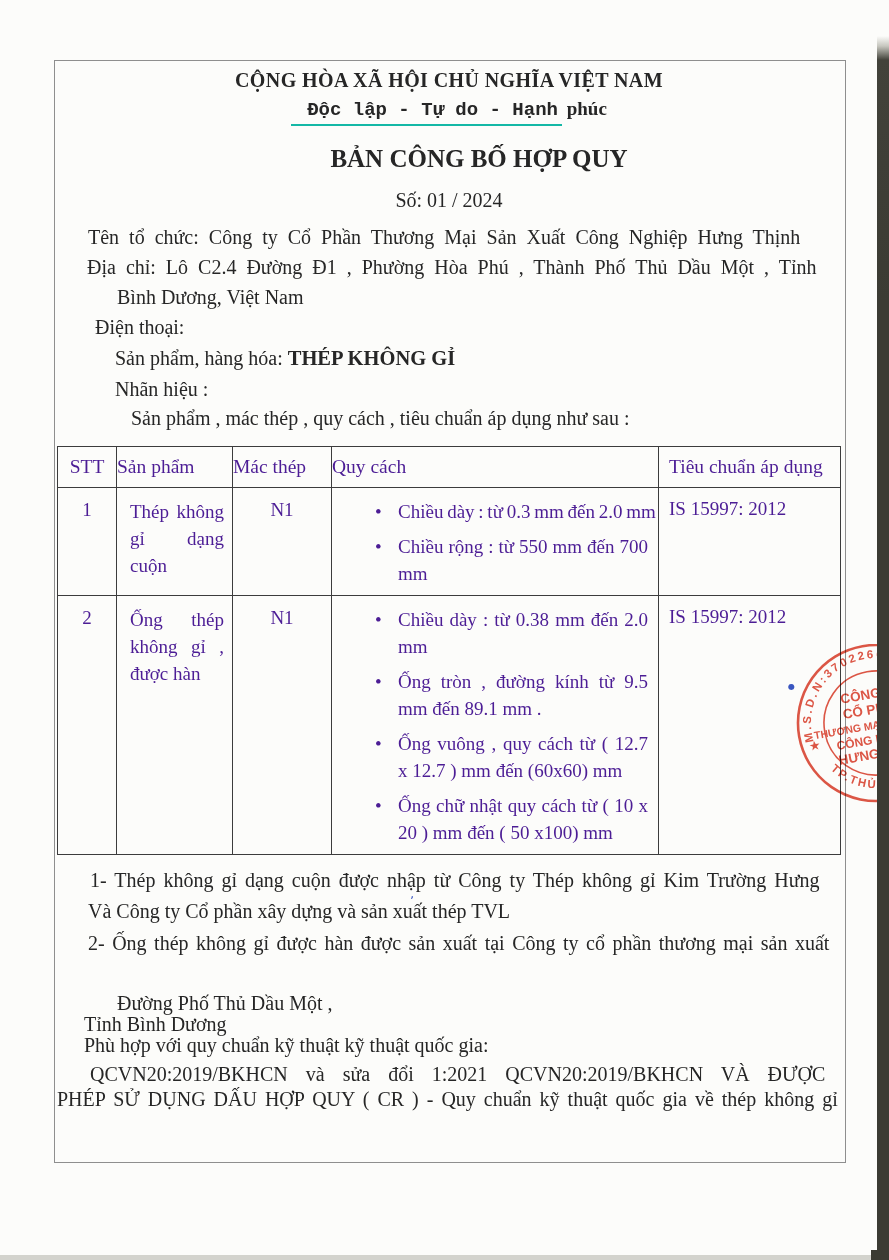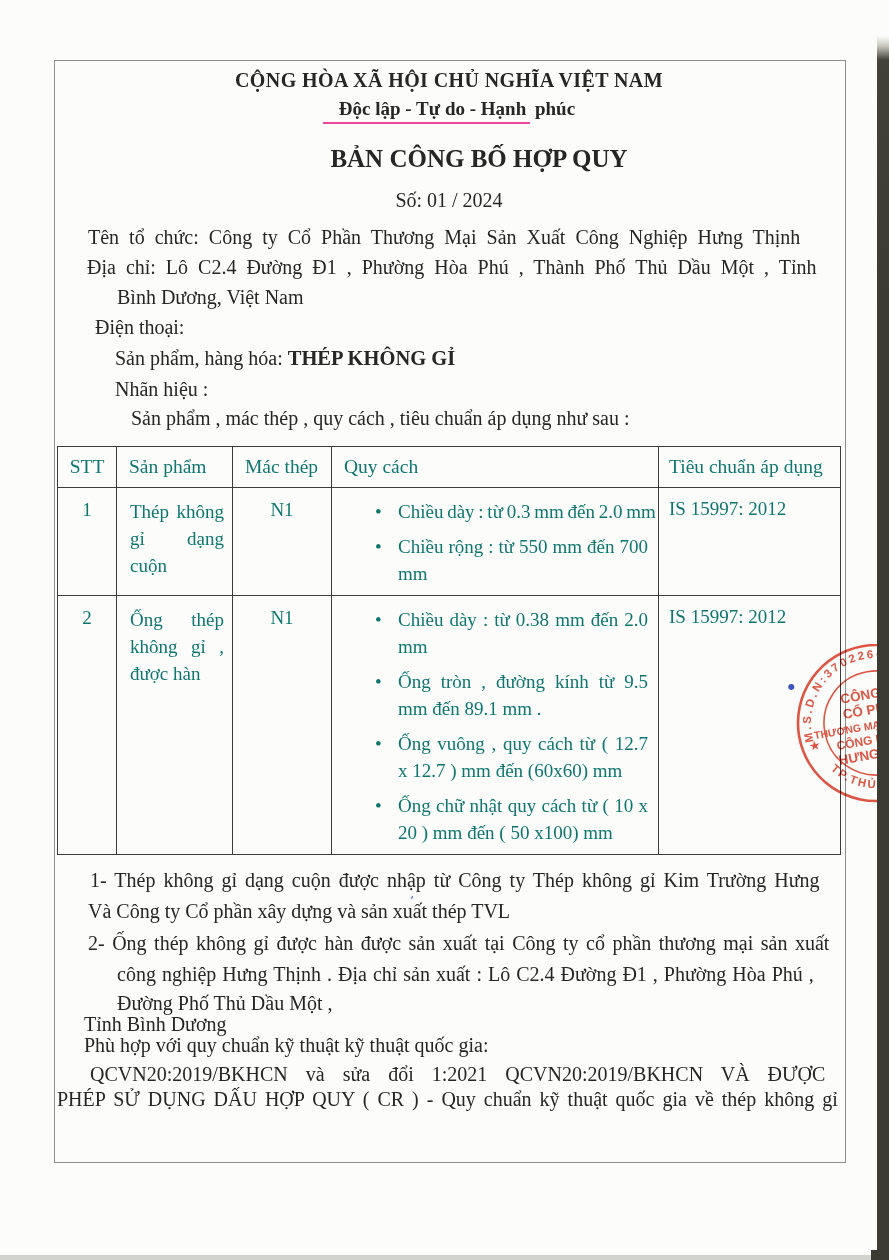--- a/index.html
+++ b/index.html
@@ -13,41 +13,41 @@
   .abs{position:absolute;white-space:nowrap;}
   .frame{
     position:absolute;left:54px;top:60px;width:790px;height:1101px;
     border:1.5px solid #8e8e8e;z-index:1;
   }
   
   .nat-title{left:54px;top:69px;width:790px;text-align:center;
     font-weight:bold;font-size:20px;letter-spacing:.4px;}
   .motto{left:54px;top:98px;width:790px;text-align:center;
     font-weight:bold;font-size:19px;}
-  .motto .ul{border-bottom:2px solid #ec4899;padding:0 4px 3px 16px;}
+  .motto .ul{border-bottom:2px solid #14b8a6;padding:0 4px 3px 16px;font-family:Liberation Mono, monospace;}
   .doc-title{left:54px;top:145px;width:850px;text-align:center;
     font-weight:bold;font-size:25px;}
   .doc-number{left:54px;top:189px;width:790px;text-align:center;font-size:20px;font-family:Liberation Serif, serif;}
   
   .bl{font-size:20px;line-height:26px;z-index:2;}
   .org{left:88px;top:224px;word-spacing:5px;}
   .addr1{left:87px;top:254px;word-spacing:5px;}
   .addr2{left:87px;top:284px;margin-left:30px;}
   .phone{left:95px;top:314px;}
   .product{left:115px;top:345px;}
   .product b{font-size:20.5px;}
   .brand{left:115px;top:376px;}
   .intro{left:131px;top:405px;}
   
   .tbl-wrap{position:absolute;left:57px;top:446px;z-index:2;}
   table{border-collapse:collapse;table-layout:fixed;width:783px;
-    font-size:19px;color:#0f766e;}
+    font-size:19px;color:#4c1d95;}
   th,td{border:1.5px solid #3c3c3c;padding:0;vertical-align:top;}
   th{font-weight:normal;text-align:left;height:40px;vertical-align:middle;
-     padding-left:12px;font-size:19.5px;}
+     font-size:19.5px;}
   th.c-stt{text-align:center;padding-left:0;}
   th.c-std{padding-left:10px;}
   td.stt{text-align:center;padding-top:11px;height:91px;}
   tr.r2 td.stt{height:236px;}
   td.prod{padding:10px 8px 0 13px;text-align:justify;line-height:27px;}
   td.grade{text-align:center;padding-top:11px;}
   td.std{padding:10px 6px 0 10px;white-space:nowrap;}
   ul.specs{margin:10px 10px 0 38px;padding:0;list-style:none;}
   ul.specs li{position:relative;padding-left:28px;margin-bottom:8px;
     line-height:27px;text-align:justify;}
@@ -141,21 +141,20 @@
         </td>
         <td class="std">IS 15997: 2012</td>
       </tr>
     </tbody>
       </table>
   </div>
 
   <div class="abs bl n1a">1-  Thép không gỉ dạng cuộn được nhập từ Công ty Thép không gỉ Kim Trường Hưng</div>
   <div class="abs bl n1b">Và Công ty Cổ phần xây dựng và sản xuất thép TVL</div>
   <div class="abs bl n2a">2-  Ống thép không gỉ được hàn được sản xuất tại Công ty cổ phần thương mại sản xuất</div>
-  <div class="abs bl n2b">công nghiệp Hưng Thịnh . Địa chỉ sản xuất : Lô C2.4 Đường Đ1 , Phường Hòa Phú ,</div>
   <div class="abs bl n2c">Đường Phố Thủ Dầu Một ,</div>
   <div class="abs bl prov">Tỉnh Bình Dương</div>
   <div class="abs bl conf">Phù hợp với quy chuẩn kỹ thuật kỹ thuật quốc gia:</div>
   <div class="abs bl std1">QCVN20:2019/BKHCN và sửa đổi 1:2021 QCVN20:2019/BKHCN VÀ ĐƯỢC</div>
   <div class="abs bl std2">PHÉP SỬ DỤNG DẤU HỢP QUY ( CR ) -  Quy chuẩn kỹ thuật quốc gia về thép không gỉ</div>
 
   <svg class="stamp" viewBox="0 0 200 200">
     <g transform="rotate(-10 82 79)" stroke="#dc4836" fill="none">
       <circle cx="82" cy="79" r="78" stroke-width="2.6"></circle>
       <circle cx="82" cy="79" r="52" stroke-width="1.6"></circle>

